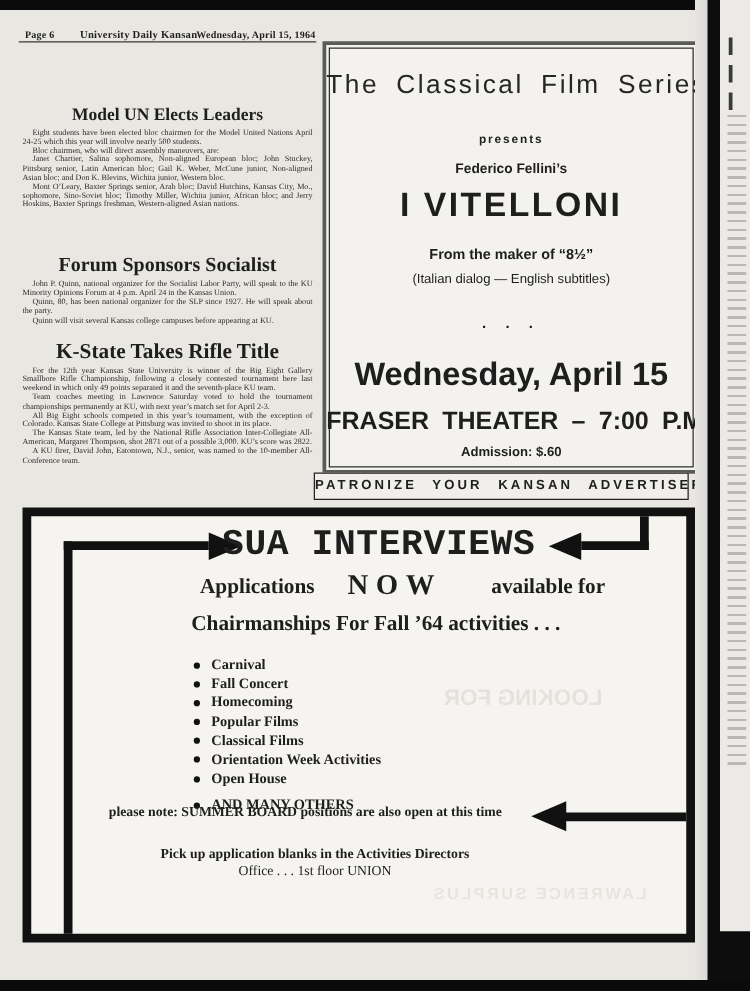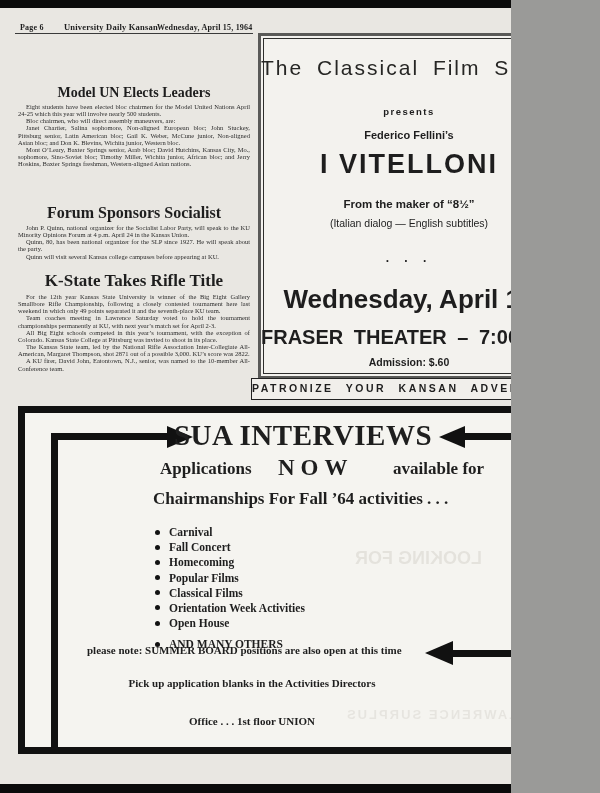--- a/index.html
+++ b/index.html
@@ -1,16 +1,16 @@
 <!DOCTYPE html>
 <html><head>
 <meta charset="utf-8">
 <style>
   html,body{margin:0;padding:0;background:#9a9a98;}
-  .page{position:relative;width:511px;height:793px;background:#e9e7e2;overflow:hidden;
+  .page{position:relative;width:600px;height:793px;background:#e9e7e2;overflow:hidden;
         font-family:"Liberation Serif",serif;color:#1e1e1e;}
   .abs{position:absolute;}
 
   
   .band-top{left:0;top:0;width:600px;height:8px;background:#0b0b0b;}
   .band-bottom{left:0;top:784px;width:600px;height:9px;background:#0b0b0b;}
 
   
   .hdr{font-weight:bold;font-size:8.5px;letter-spacing:.2px;white-space:nowrap;}
   .hdr-rule{left:15px;top:33px;width:238px;height:1px;background:#3a3a3a;}
@@ -40,21 +40,21 @@
   .sua{left:18px;top:406px;width:538px;height:348px;background:#f5f4f0;
        border:7px solid #111;box-sizing:border-box;}
   .sua .rel{position:absolute;}
   .bar{background:#111;}
   .ah-right{width:0;height:0;border-top:11px solid transparent;border-bottom:11px solid transparent;
             border-left:26px solid #111;}
   .ah-left{width:0;height:0;border-top:11px solid transparent;border-bottom:11px solid transparent;
            border-right:26px solid #111;}
   .ah-left-big{width:0;height:0;border-top:12px solid transparent;border-bottom:12px solid transparent;
                border-right:28px solid #111;}
-  .sua-heading{font-family:Liberation Serif, serif;font-weight:bold;font-size:29px;
+  .sua-heading{font-family:Liberation Mono, monospace;font-weight:bold;font-size:29px;
                letter-spacing:.5px;text-align:center;white-space:nowrap;}
   .sua-sans{font-family:Liberation Serif, serif;font-weight:bold;white-space:nowrap;}
   .bullet-item{display:flex;align-items:center;gap:9px;font-weight:bold;font-size:11.5px;}
   .bullet-dot{width:5px;height:5px;border-radius:50%;background:#111;flex:0 0 auto;}
   .ghost{transform:scaleX(-1);color:#6f6557;font-family:"Liberation Sans",sans-serif;
          font-weight:bold;white-space:nowrap;}
 
   
   .gutter{left:556px;top:0;width:44px;height:793px;
           background:linear-gradient(90deg,#e7e5e1,#cfcdc9 45%,#dddbd7);}
@@ -171,21 +171,21 @@
           <span class="bullet-dot"></span>
           <span>AND MANY OTHERS</span>
         </div>
     </div>
 
     <span class="rel" style="left:62px;top:231px;font-size:11px;font-weight:bold;white-space:nowrap;">please note: SUMMER BOARD positions are also open at this time</span>
     <div class="rel ah-left-big" style="left:400px;top:228px;"></div>
     <div class="rel bar" style="left:426px;top:236.5px;width:98px;height:7px;"></div>
 
     <div class="rel" style="left:27px;top:264px;width:400px;text-align:center;font-size:11px;font-weight:bold;">Pick up application blanks in the Activities Directors</div>
-    <div class="rel" style="left:27px;top:278px;width:400px;text-align:center;font-size:11px;font-weight:bold;margin-top:24px;">Office . . . 1st floor UNION</div>
+    <div class="rel" style="left:27px;top:278px;width:400px;text-align:center;font-size:11px;font-weight:normal;">Office . . . 1st floor UNION</div>
 
     <div class="rel ghost" style="left:330px;top:135px;font-size:18px;opacity:.12;">LOOKING FOR</div>
     <div class="rel ghost" style="left:320px;top:294px;font-size:13px;letter-spacing:2px;opacity:.10;">LAWRENCE SURPLUS</div>
   </div>
 
   <div class="abs gutter"></div>
   <div class="abs fold-bar"></div>
   <div class="abs sliver"></div>
   <div class="abs frag" style="left:583px;top:30px;"></div>
   <div class="abs frag" style="left:583px;top:52px;"></div>

